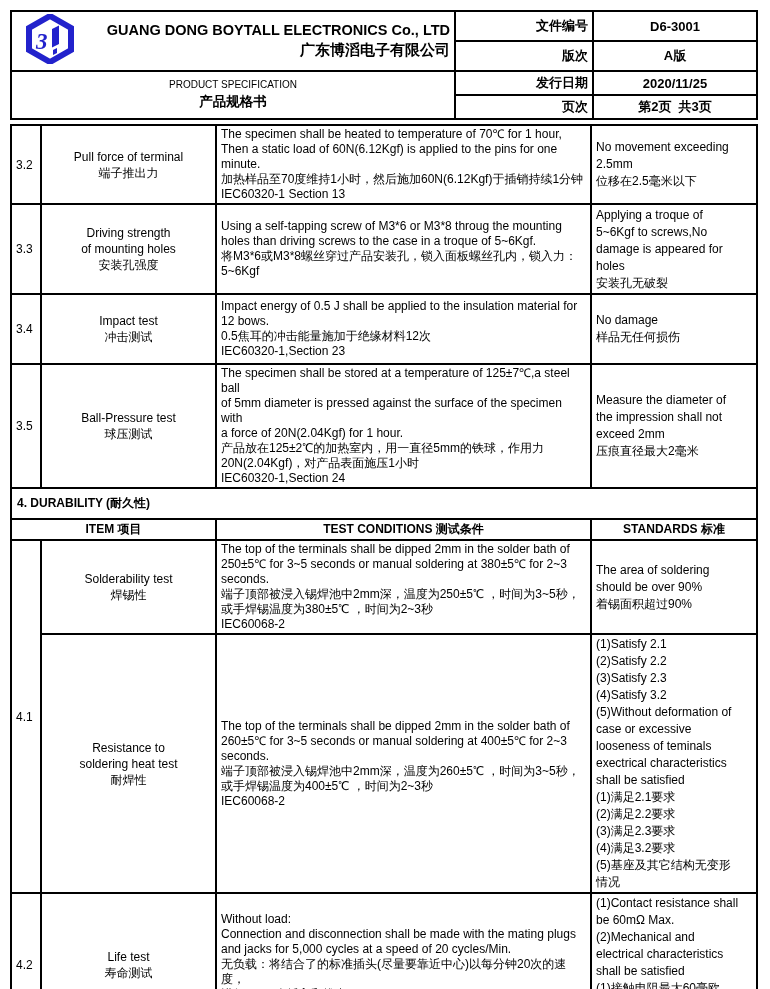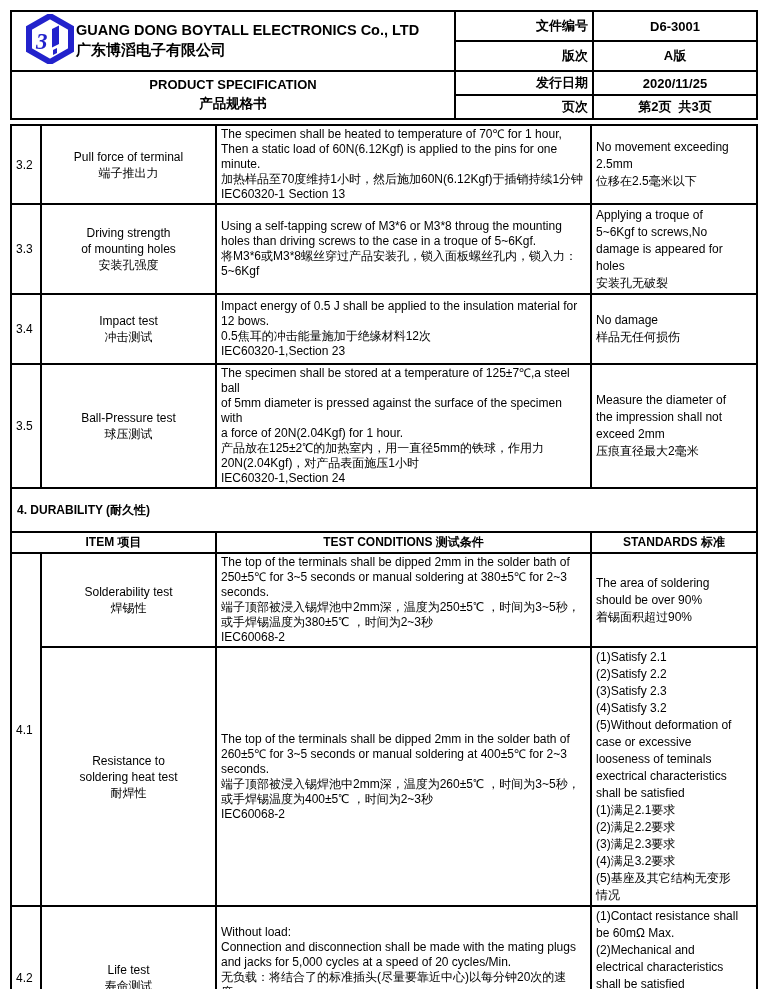--- a/index.html
+++ b/index.html
@@ -10,25 +10,25 @@
   }
   .page { padding:10px 12px 0 10px; }
   table { border-collapse:collapse; table-layout:fixed; width:746px; }
   td, th { border:2px solid #000; padding:1px 4px; box-sizing:border-box; overflow:hidden; }
 
   
   .hdr tr { height:24px; }
   .hdr .company-cell { padding:2px 4px; }
   .company-flex { display:flex; align-items:center; }
   .logo-box { width:52px; flex:0 0 52px; margin-left:8px; }
-  .company-names { flex:1; text-align:left; }
+  .company-names { flex:1; text-align:right; }
   .company-en { font-weight:bold; font-size:14.5px; letter-spacing:0px; }
   .company-cn { font-weight:bold; font-size:15px; margin-top:3px; }
   .title-cell { text-align:center; }
-  .title-en { font-weight:bold; font-size:13px; }
+  .title-en { font-weight:normal; font-size:10px; }
   .title-cn { font-weight:bold; font-size:13.5px; margin-top:3px; }
   .hdr .lbl { text-align:right; font-weight:bold; font-size:13px; }
   .hdr .val { text-align:center; font-weight:bold; font-size:13px; white-space:pre; }
 
   
   .main { margin-top:4px; }
   .main td { font-size:12px; }
   col.c-num { width:30px; }
   col.c-item { width:175px; }
   col.c-cond { width:375px; }
@@ -38,21 +38,21 @@
   .cond { vertical-align:middle; white-space:pre-line; line-height:15px; }
   .std  { vertical-align:middle; white-space:pre-line; line-height:17px; font-size:11.5px; }
   .std.top { vertical-align:top; }
   .sec-title { font-weight:bold; font-size:13px; vertical-align:middle; padding-left:5px; }
   .colhead { font-weight:bold; font-size:12.5px; text-align:center; vertical-align:middle; }
 
   .tr32 { height:75px; }
   .tr33 { height:90px; }
   .tr34 { height:70px; }
   .tr35 { height:93px; }
-  .trdur { height:44px;border-radius:10px; }
+  .trdur { height:31px;border-radius:10px; }
   .trhead { height:18px; }
   .tr41a { height:92px; }
   .tr41b { height:243px; }
   .tr42 { height:143px; }
 </style>
 </head>
 <body>
 
 <div class="page">
 

